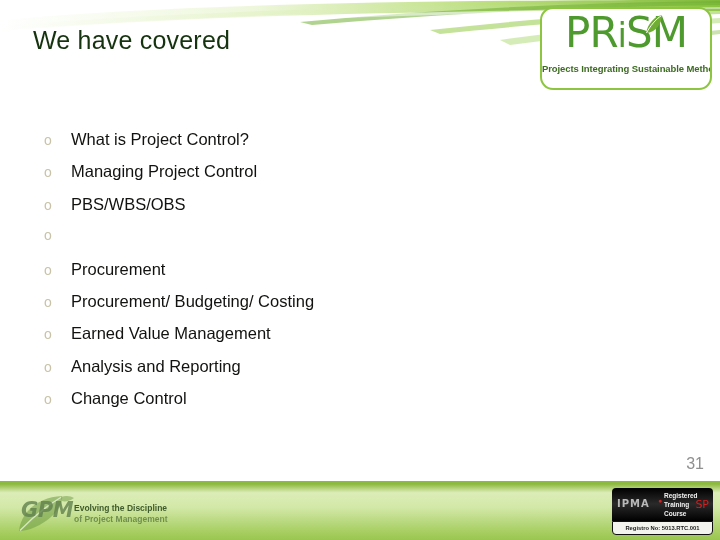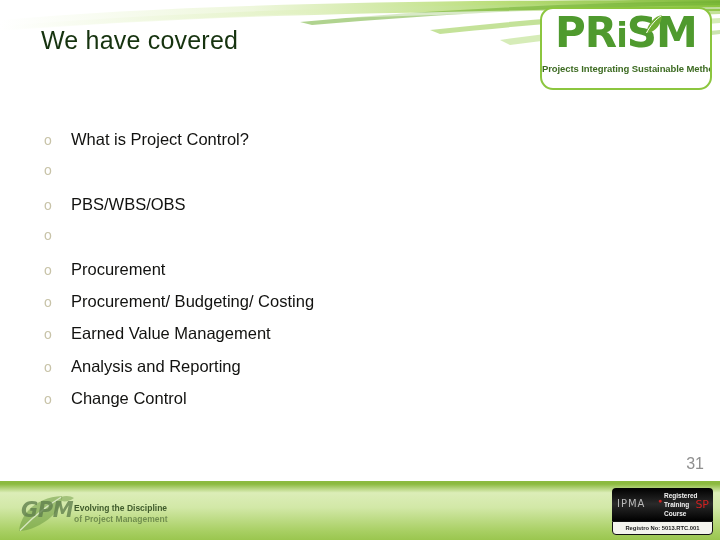--- a/index.html
+++ b/index.html
@@ -29,21 +29,20 @@
 
   
   #title {
     position: absolute;
     left: 33px;
     top: 26px;
     font-size: 25px;
     color: #16330f;
     letter-spacing: 0.2px;
     white-space: nowrap;
-    margin-left: 8px;
   }
 
   
   #bullets {
     position: absolute;
     left: 44px;
     top: 131px;
     width: 520px;
   }
   .bullet-row {
@@ -77,21 +76,21 @@
     border-radius: 13px;
     box-sizing: border-box;
     overflow: hidden;
   }
   #prism-word {
     position: absolute;
     left: 0; right: 0;
     top: 3px;
     text-align: center;
     font-family: "DejaVu Sans", sans-serif;
-    font-weight: bold;
+    font-weight: normal;
     font-size: 42px;
     letter-spacing: -1px;
     color: #4f9a2e;
     line-height: 1;
   }
   #prism-word .lower-i {
     font-size: 34px;
     color: #4f9a2e;
   }
   #prism-leaf {
@@ -192,21 +191,21 @@
     background: linear-gradient(to bottom, #000000 0%, #2a2a2a 48%, #000000 100%);
     border-radius: 4px 4px 0 0;
     box-sizing: border-box;
   }
   #ipma-word {
     position: absolute;
     left: 5px;
     top: 11px;
     font-family: "DejaVu Sans", sans-serif;
     font-size: 10px;
-    font-weight: normal;
+    font-weight: bold;
     letter-spacing: 1px;
     color: #b9b9b9;
     line-height: 1;
   }
   #ipma-accent {
     position: absolute;
     left: 46px;
     top: 9px;
     font-size: 7px;
     color: #cc2222;
@@ -280,20 +279,21 @@
 
   <div id="title">We have covered</div>
 
   <div id="bullets">
     <div class="bullet-row">
       <span class="bullet-mark">o</span>
       <span class="bullet-text">What is Project Control?</span>
     </div>
     <div class="bullet-row">
       <span class="bullet-mark">o</span>
+      <span class="bullet-text">Managing Project Control</span>
     </div>
     <div class="bullet-row">
       <span class="bullet-mark">o</span>
       <span class="bullet-text">PBS/WBS/OBS</span>
     </div>
     <div class="bullet-row">
       <span class="bullet-mark">o</span>
     </div>
     <div class="bullet-row">
       <span class="bullet-mark">o</span>

